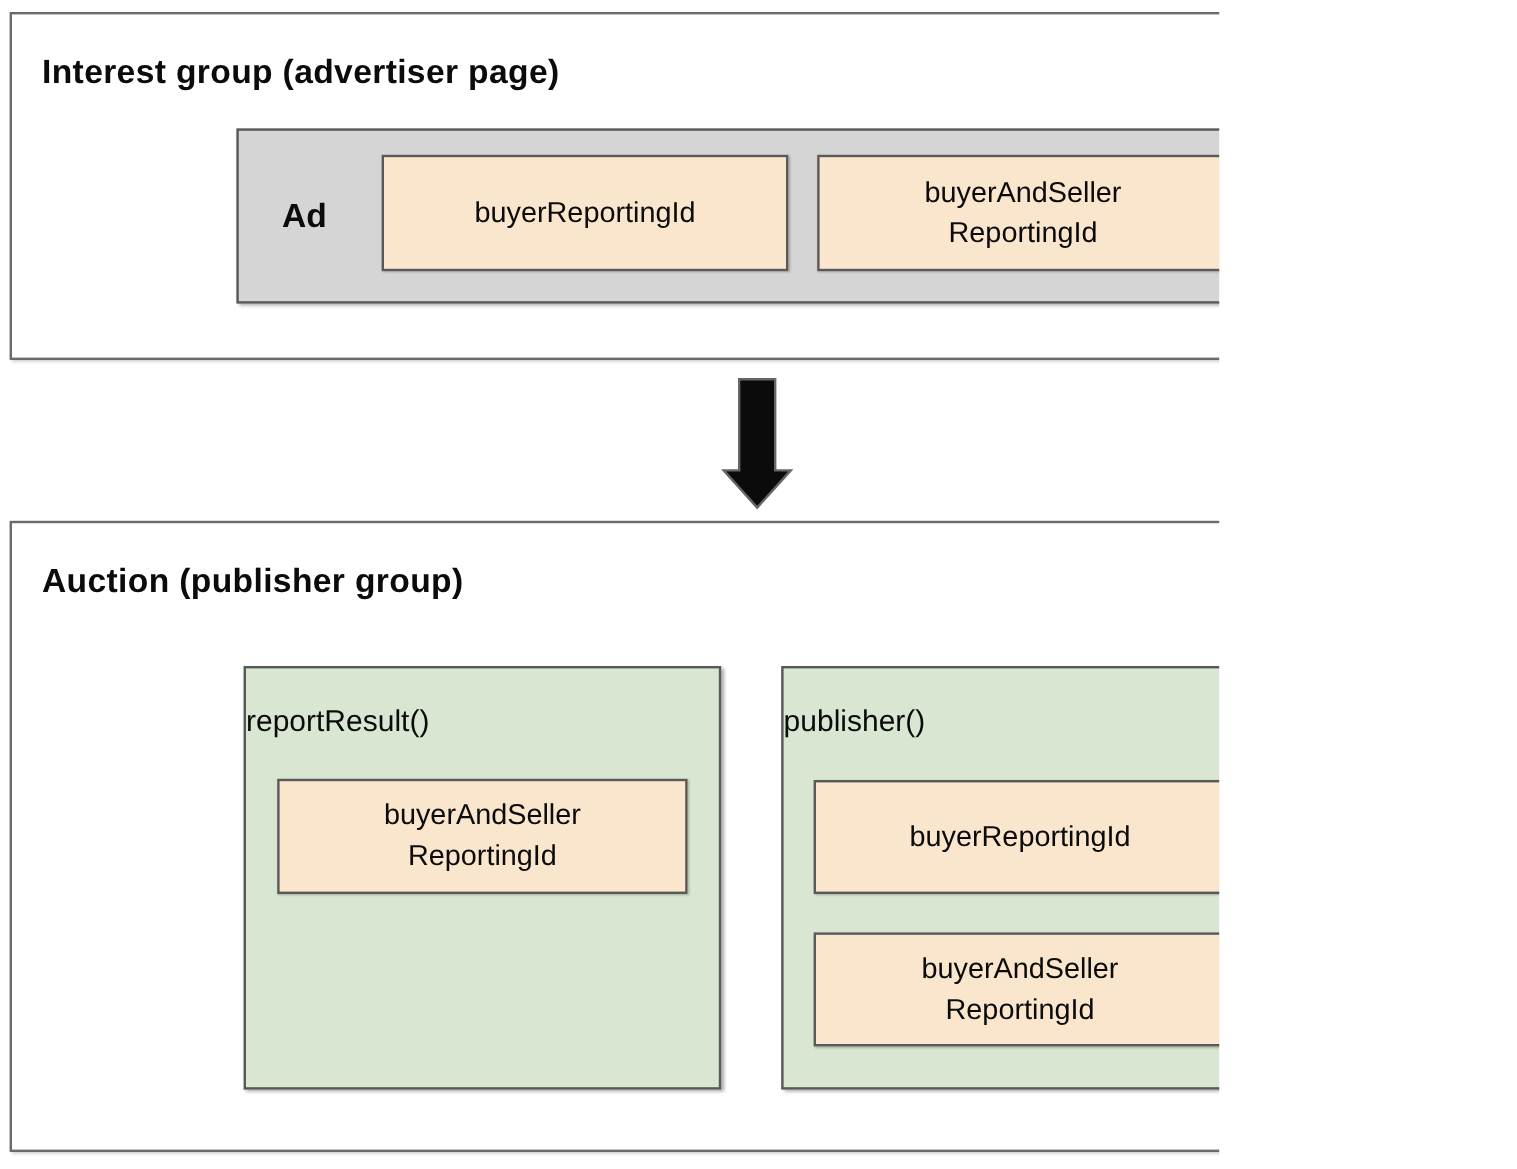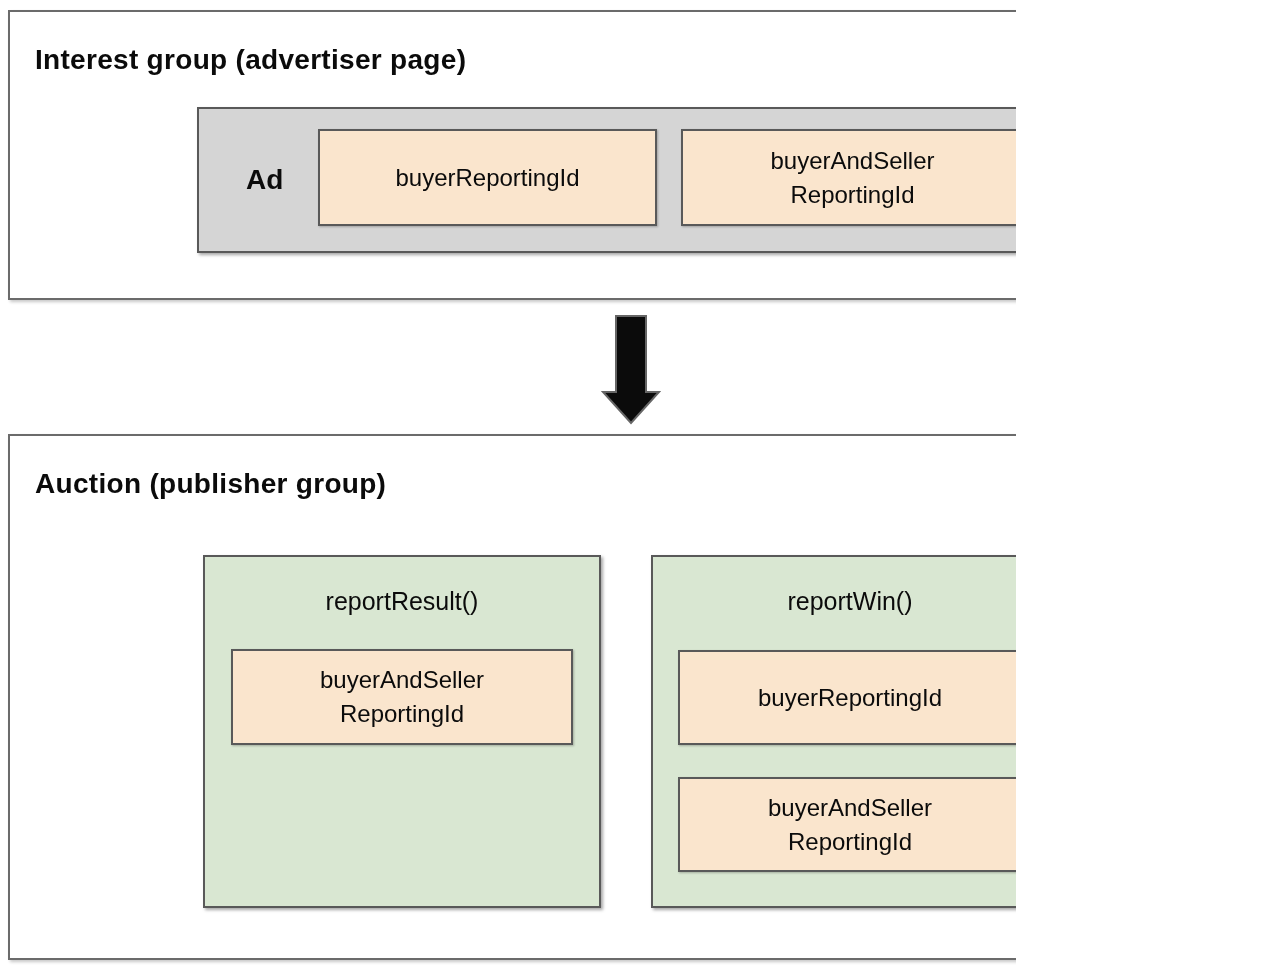--- a/index.html
+++ b/index.html
@@ -28,21 +28,21 @@
 
   .ad-box {
     position: absolute; left: 187px; top: 95px; width: 868px; height: 146px;
     background: var(--ad-box-fill, #d5d5d5);
     border: 2px solid var(--box-border, #595959);
     box-shadow: 2px 2px 3px rgba(0,0,0,0.35);
   }
   .ad-label {
     position: absolute; left: 36px; top: 0; height: 100%;
     display: flex; align-items: center;
-    font-weight: bold; font-size: 28px; color: #0b0b0b; margin-left: 11px;
+    font-weight: bold; font-size: 28px; color: #0b0b0b;
   }
 
   .chip {
     position: absolute;
     background: var(--chip-fill, #fae5cd);
     border: 2px solid var(--box-border, #595959);
     display: flex; align-items: center; justify-content: center;
     text-align: center; font-size: 24px; line-height: 1.4; color: #0b0b0b;
     box-shadow: 1px 1px 2px rgba(0,0,0,0.25);
   }
@@ -56,21 +56,21 @@
   .fn-box {
     position: absolute; top: 119px; width: 398px; height: 353px;
     background: var(--function-fill, #d9e7d2);
     border: 2px solid var(--box-border, #595959);
     box-shadow: 2px 2px 3px rgba(0,0,0,0.35);
   }
   #fn-report-result { left: 193px; }
   #fn-report-win { left: 641px; }
   .fn-title {
     position: absolute; top: 30px; left: 0; width: 100%;
-    text-align: center; font-size: 25px; color: #0b0b0b;
+    font-size: 25px; color: #0b0b0b;
   }
   #chip-rr-buyer-and-seller { left: 26px; top: 92px; width: 342px; height: 96px; }
   #chip-rw-buyer { left: 25px; top: 93px; width: 344px; height: 95px; }
   #chip-rw-buyer-and-seller { left: 25px; top: 220px; width: 344px; height: 95px; }
 </style>
 </head>
 <body>
 
 <div class="canvas">
 
@@ -102,21 +102,21 @@
 
     <div class="fn-box" id="fn-report-result">
       <div class="fn-title">reportResult()</div>
       <div class="chip" id="chip-rr-buyer-and-seller">
         <span class="chip-label">buyerAndSeller
 ReportingId</span>
       </div>
     </div>
 
     <div class="fn-box" id="fn-report-win">
-      <div class="fn-title">reportWin()</div>
+      <div class="fn-title">publisher()</div>
       <div class="chip" id="chip-rw-buyer">
         <span class="chip-label">buyerReportingId</span>
       </div>
       <div class="chip" id="chip-rw-buyer-and-seller">
         <span class="chip-label">buyerAndSeller
 ReportingId</span>
       </div>
     </div>
   </section>
 

